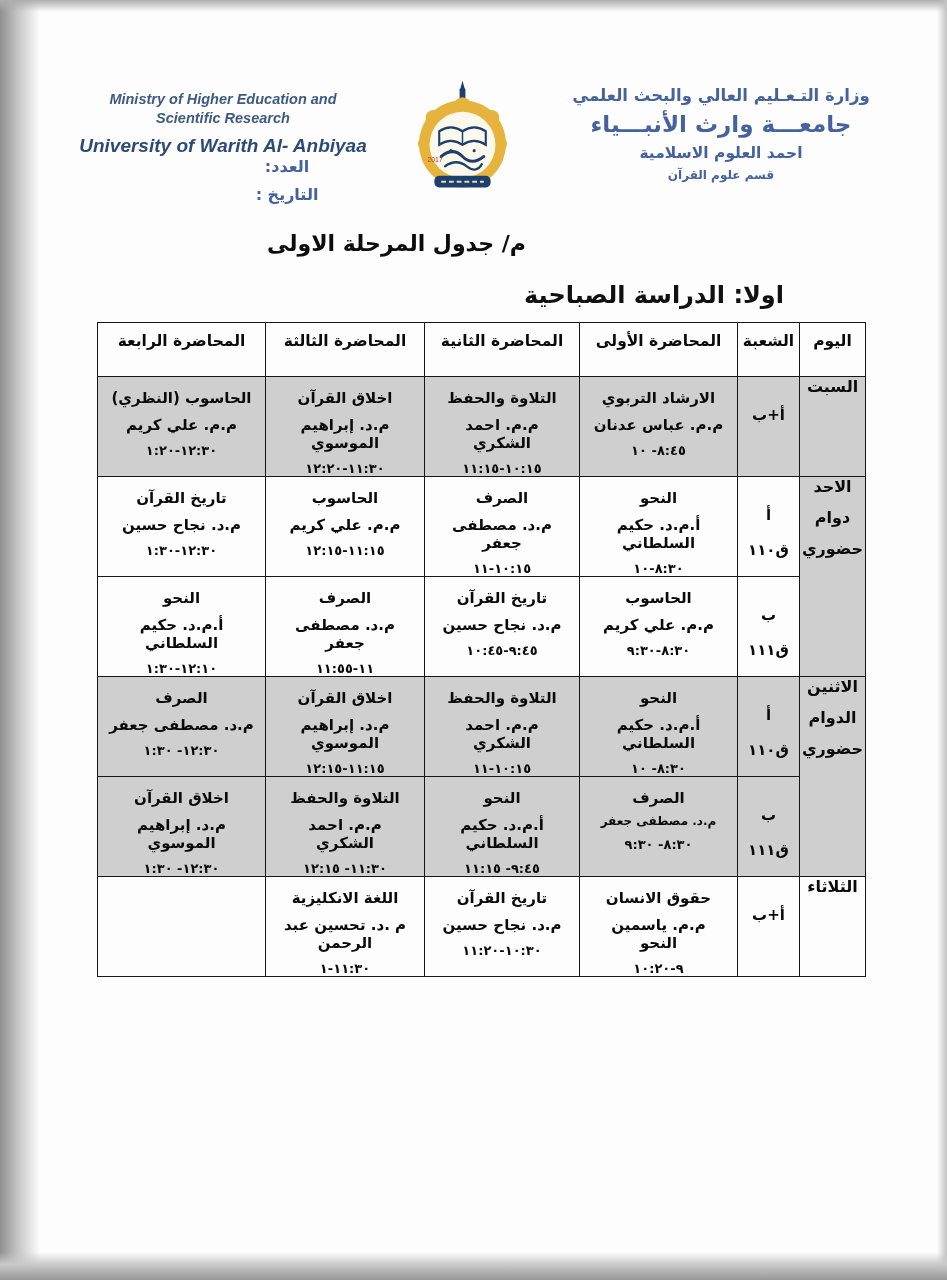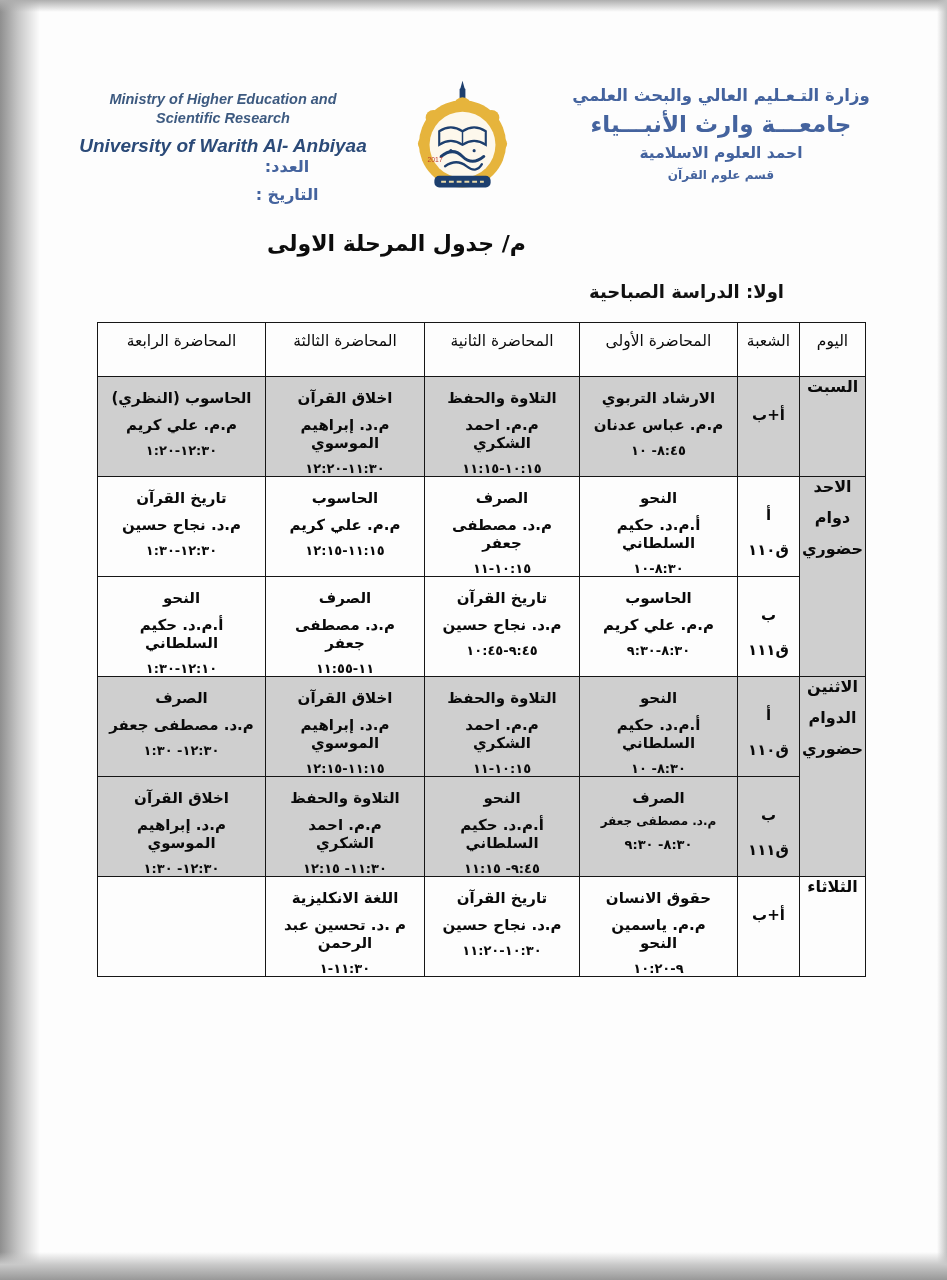--- a/index.html
+++ b/index.html
@@ -45,29 +45,29 @@
   .logo .gold{fill:var(--logo-gold);}
   .logo .navy{fill:var(--logo-navy);}
   .logo .white{fill:#fdf8ec;}
   .logo .red{fill:var(--logo-red);font-size:7px;font-family:"Liberation Sans",sans-serif;}
   .logo .stroke-navy{stroke:var(--logo-navy);fill:none;}
 
   
   .doc-title{position:absolute;left:0;top:231px;width:793px;text-align:center;
     direction:rtl;font-size:22px;font-weight:bold;color:#0c0c0c;letter-spacing:.5px;}
   .doc-subtitle{position:absolute;right:163px;top:281px;direction:rtl;
-    font-size:18px;font-weight:bold;color:#111;}
+    font-size:24px;font-weight:bold;color:#111;}
 
   
   .sched-wrap{position:absolute;left:97px;top:322px;}
   table{border-collapse:collapse;table-layout:fixed;direction:rtl;width:768px;background:#fdfdfd;}
   td,th{border:1.7px solid #161616;text-align:center;vertical-align:top;overflow:hidden;color:#0a0a0a;}
   thead tr{height:54px;}
   tbody tr{height:85px;}
-  th{font-size:15.5px;font-weight:400;padding-top:9px;}
+  th{font-size:15.5px;font-weight:700;padding-top:9px;}
   .day-cell{font-size:16px;font-weight:bold;}
   .day-line{margin-bottom:12px;}
   .section-cell{font-size:15px;font-weight:bold;padding-top:29px;}
   .section-line{margin-bottom:17px;}
   .lecture-cell{font-size:15px;font-weight:bold;padding:10px 11px 0;}
   .lecture-subject{margin-top:2px;}
   .lecture-teacher{margin-top:9px;}
   .lecture-teacher.small{font-size:12px;margin-top:7px;}
   .lecture-time{margin-top:9px;font-size:13px;}
   .shaded{background:var(--table-shade);}

